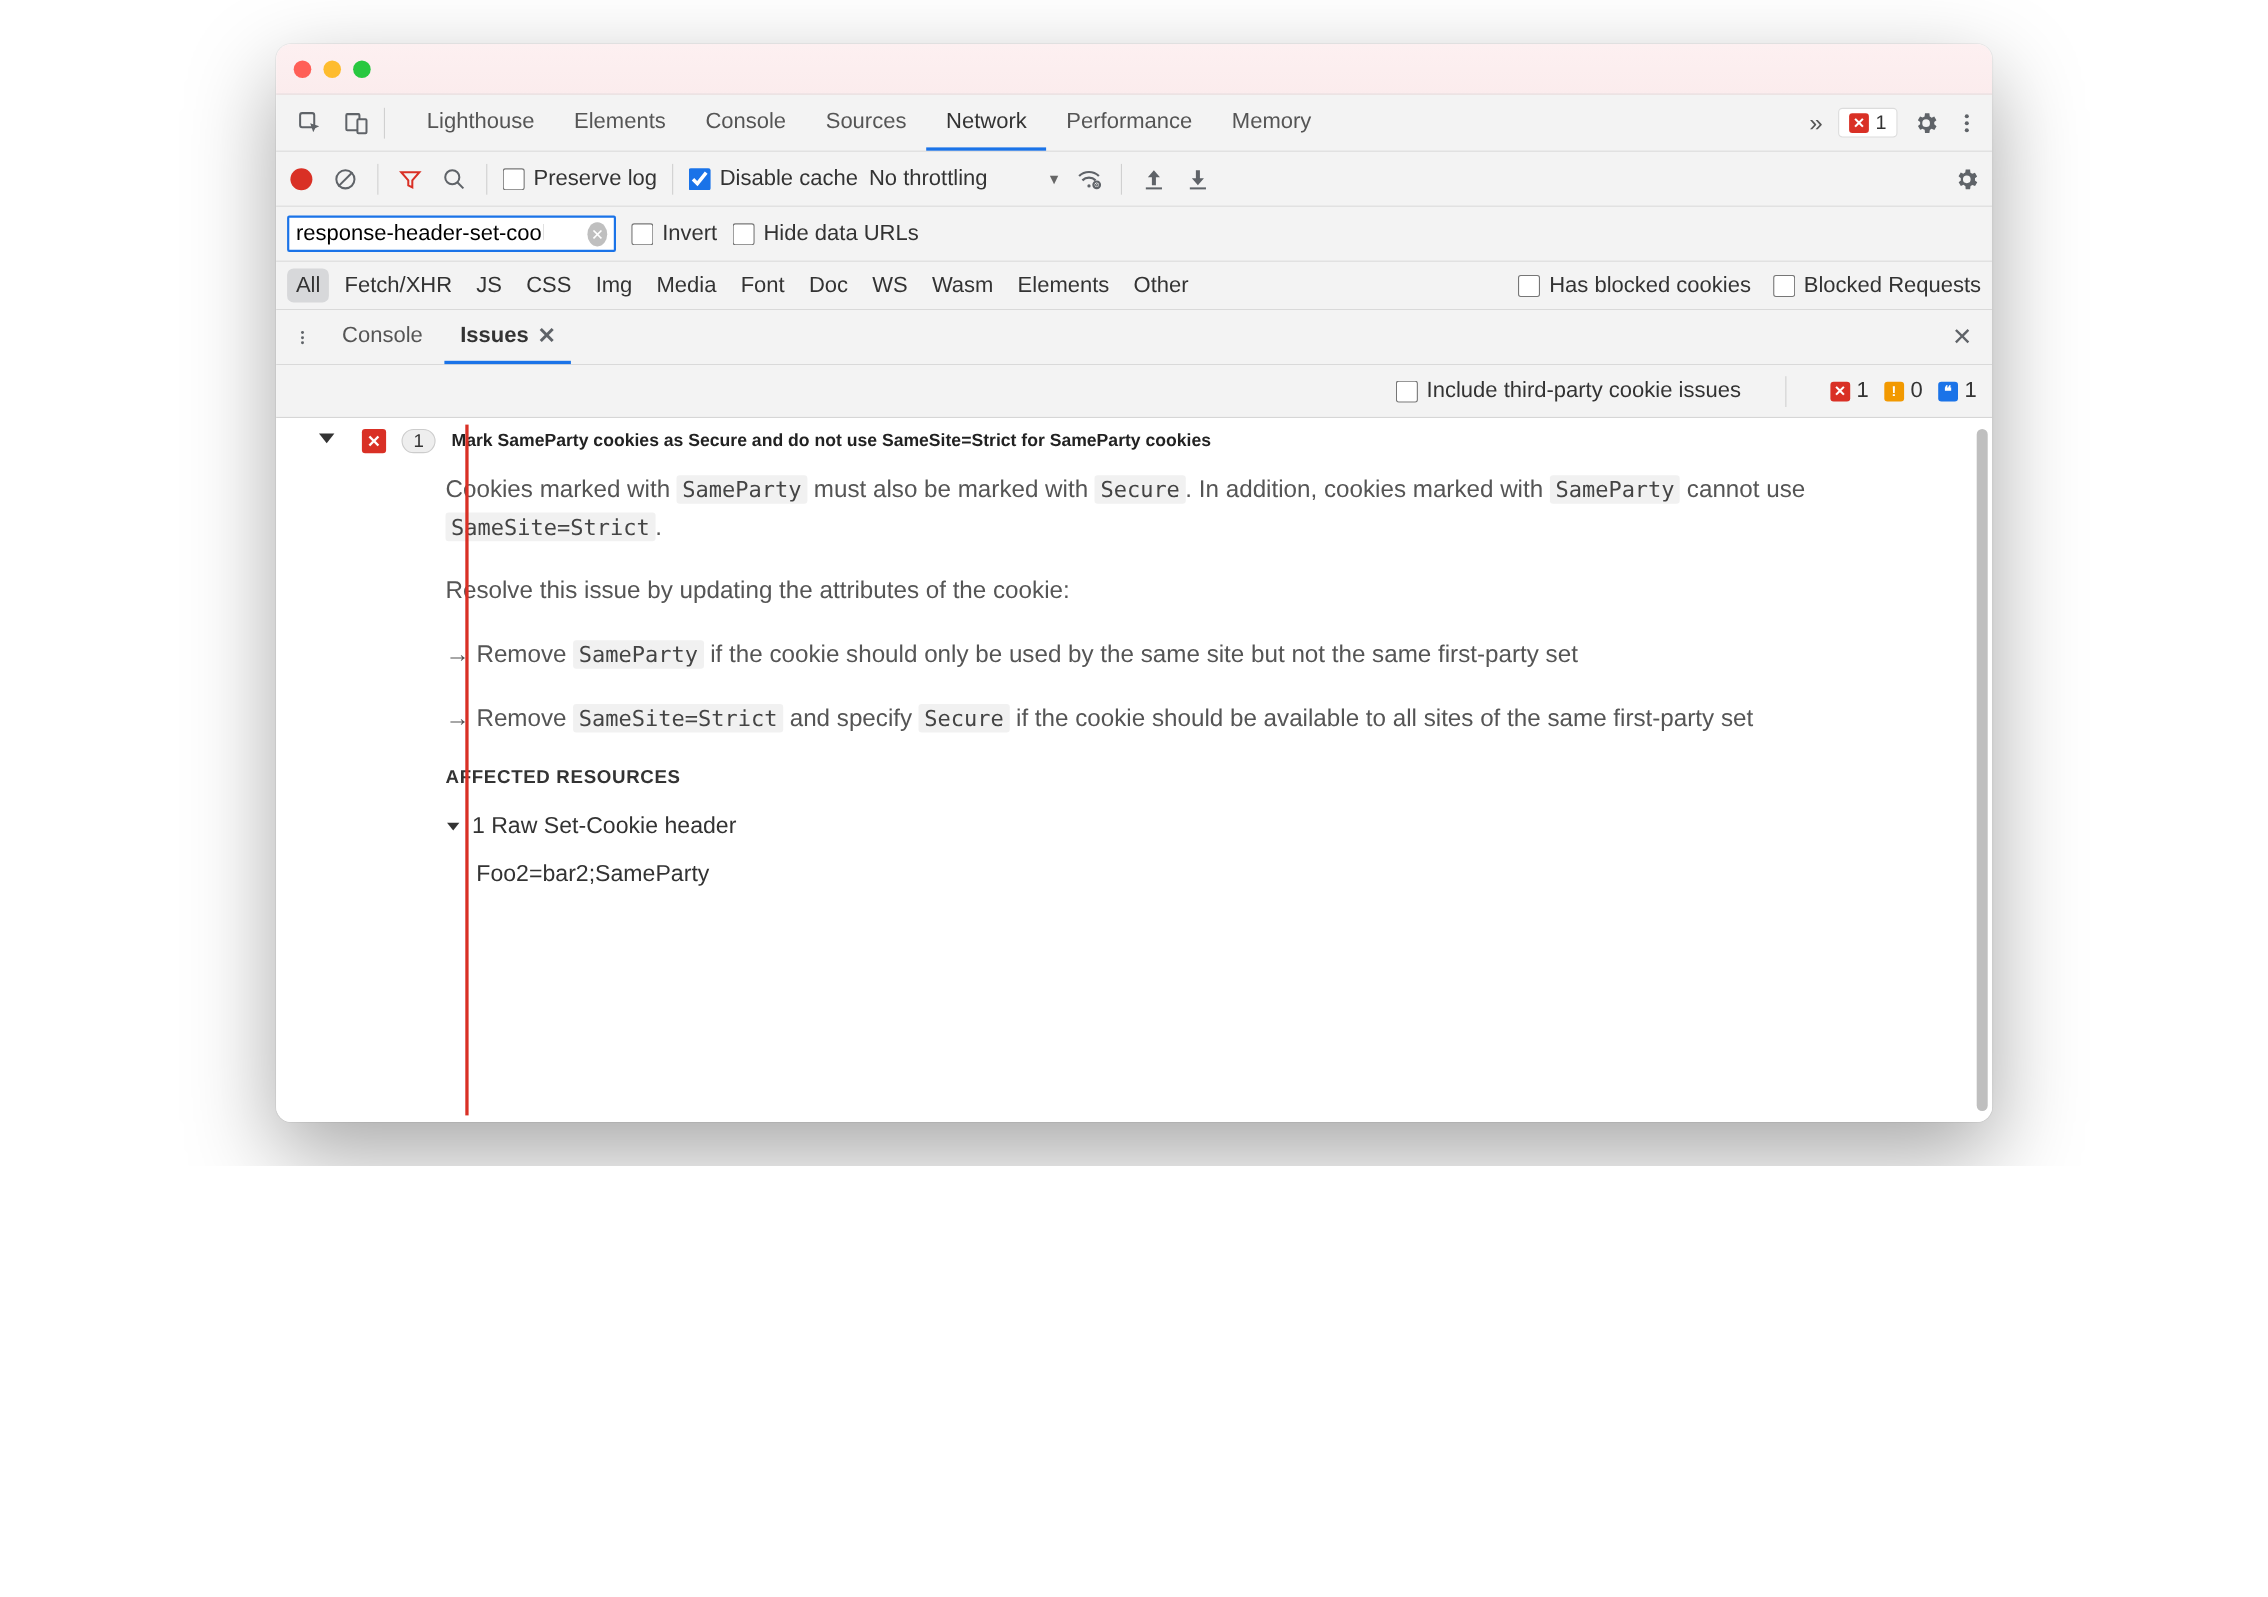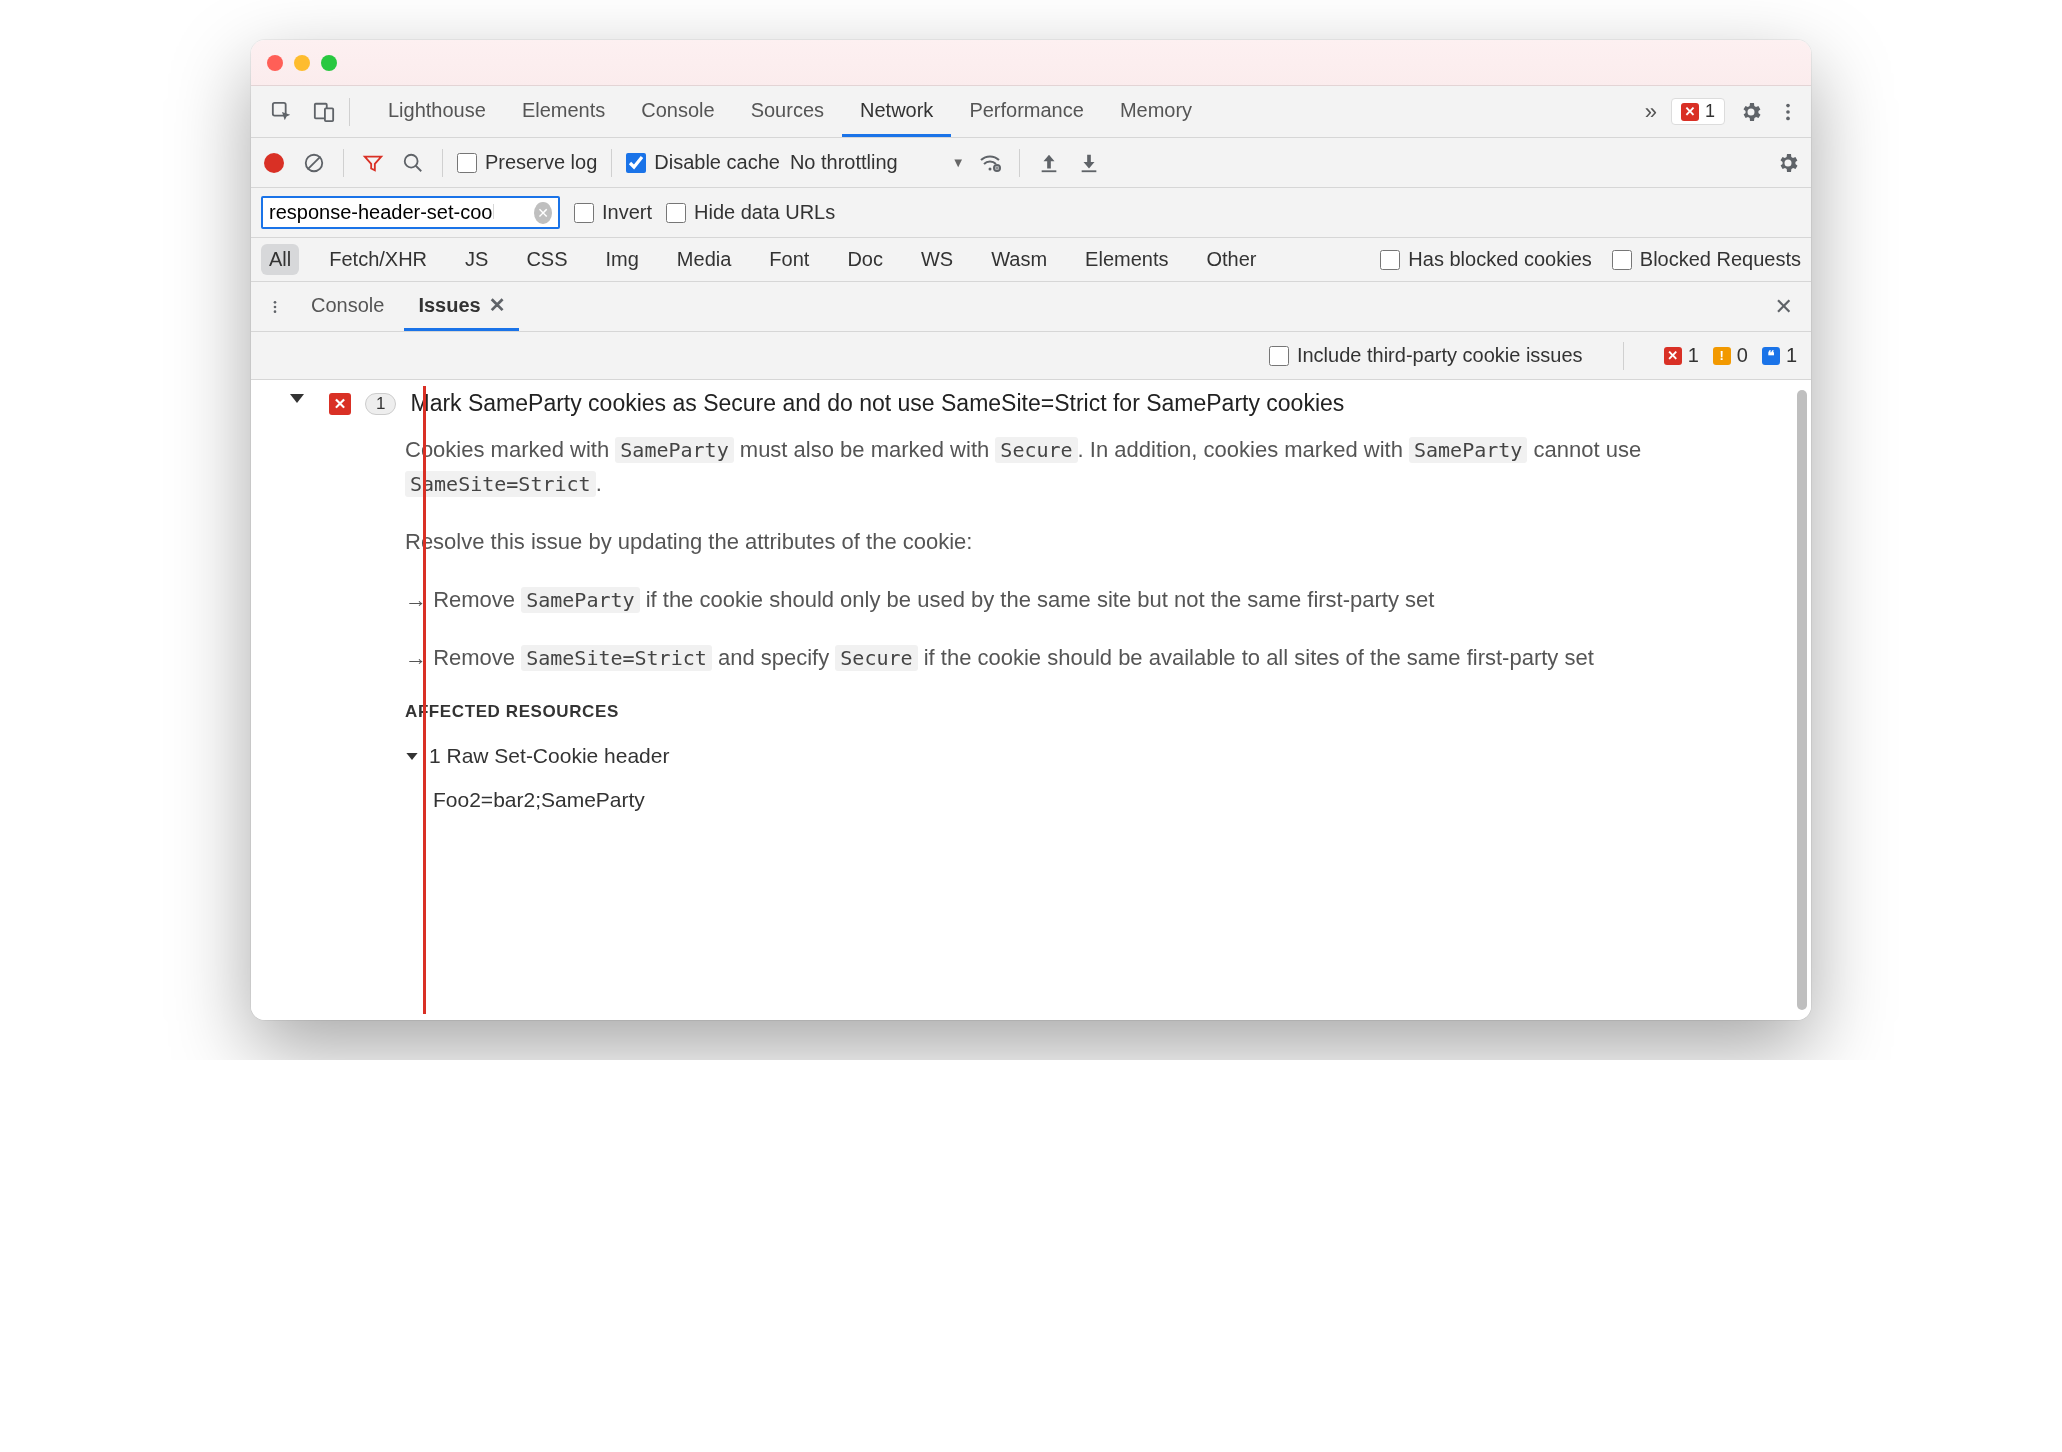--- a/index.html
+++ b/index.html
@@ -93,21 +93,21 @@
   .filter-input {
     border:none; outline:none; font-size:20px; width:100%; background:transparent;
   }
   .clear-circle {
     width:22px; height:22px; border-radius:50%; background:#bfbfbf;
     display:flex; align-items:center; justify-content:center; color:#fff; font-size:14px;
   }
 
   .types-row {
     background:#f3f3f3; border-bottom:1px solid #d6d6d6;
-    padding:6px 10px; display:flex; align-items:center; gap:22px; flex-wrap:wrap;
+    padding:6px 10px; display:flex; align-items:center; gap:6px; flex-wrap:wrap;
   }
   .type-chip { font-size:20px; color:#333; padding:4px 8px; border-radius:6px; cursor:pointer; }
   .type-chip.active { background:#d7d8da; }
   .types-right { margin-left:auto; display:flex; align-items:center; gap:20px; }
 
   .drawer-tabs {
     height:50px; background:#f3f3f3; border-bottom:1px solid #d6d6d6;
     display:flex; align-items:center; padding:0 8px; gap:6px;
   }
   .kebab-v { color:#5f6368; padding:0 8px; }
@@ -128,21 +128,21 @@
   .issues-pane {
     display:flex; background:#fff; position:relative; padding:10px 14px 18px 14px; min-height:640px;
   }
   .issue-gutter { width:64px; display:flex; flex-direction:column; align-items:center; padding-top:4px; }
   .triangle-down {
     width:0; height:0; border-left:7px solid transparent; border-right:7px solid transparent; border-top:9px solid #333;
   }
   .red-bar { position:absolute; left:172px; top:6px; bottom:6px; width:3px; background:#d93025; }
   .issue-head { display:flex; align-items:center; gap:14px; }
   .pill-badge { background:#eee; border:1px solid #ccc; border-radius:12px; padding:0 10px; font-size:17px; }
-  .issue-headline { font-size:23px; font-weight:400; color:#222; }
+  .issue-headline { font-size:16px; font-weight:700; color:#222; }
   .issue-body {
     padding:16px 20px 0 76px; color:#555; font-size:22px; line-height:1.55;
   }
   .issue-body p { margin-bottom:24px; }
   code.inline {
     font-family: ui-monospace, "SF Mono", Menlo, Consolas, monospace;
     background:#f1f1f1; padding:1px 5px; border-radius:3px; font-size:20px; color:#444;
   }
   .arrow-line::before { content:"→  "; }
   .affected-h {

